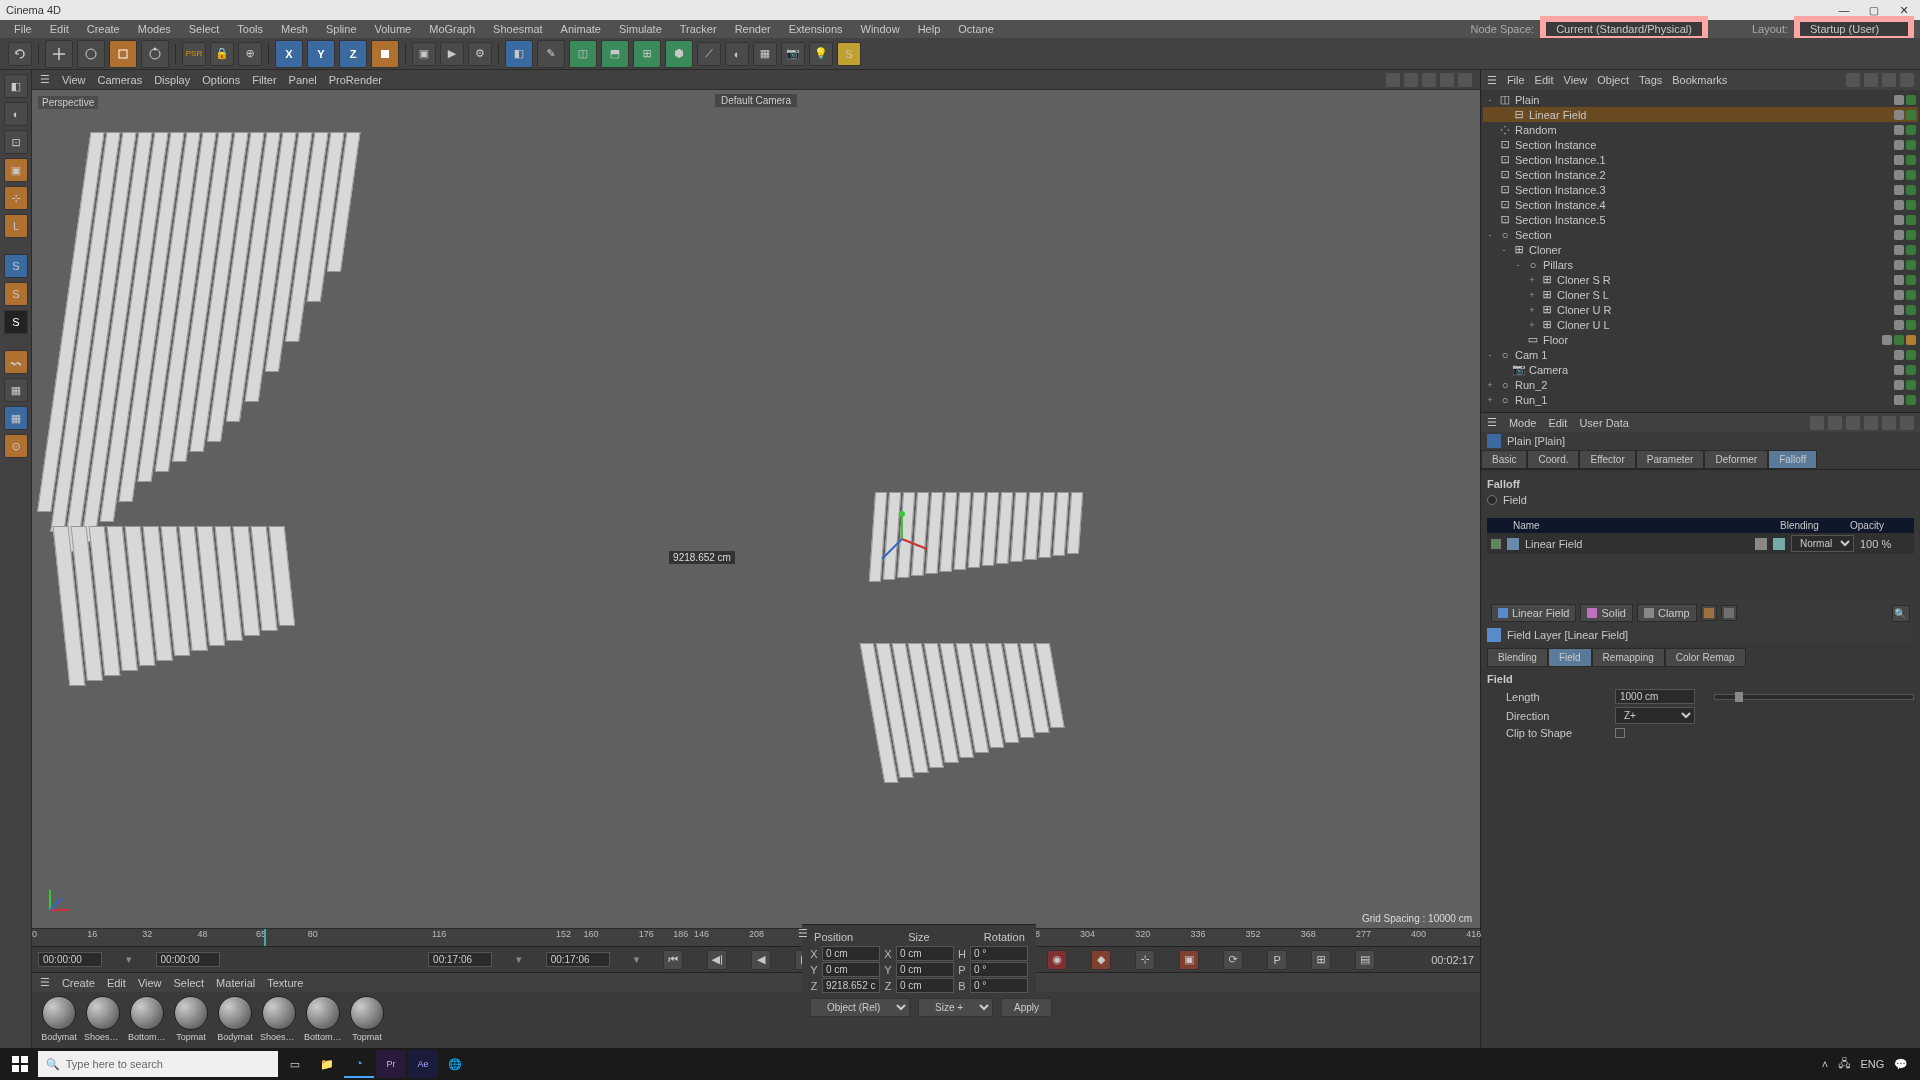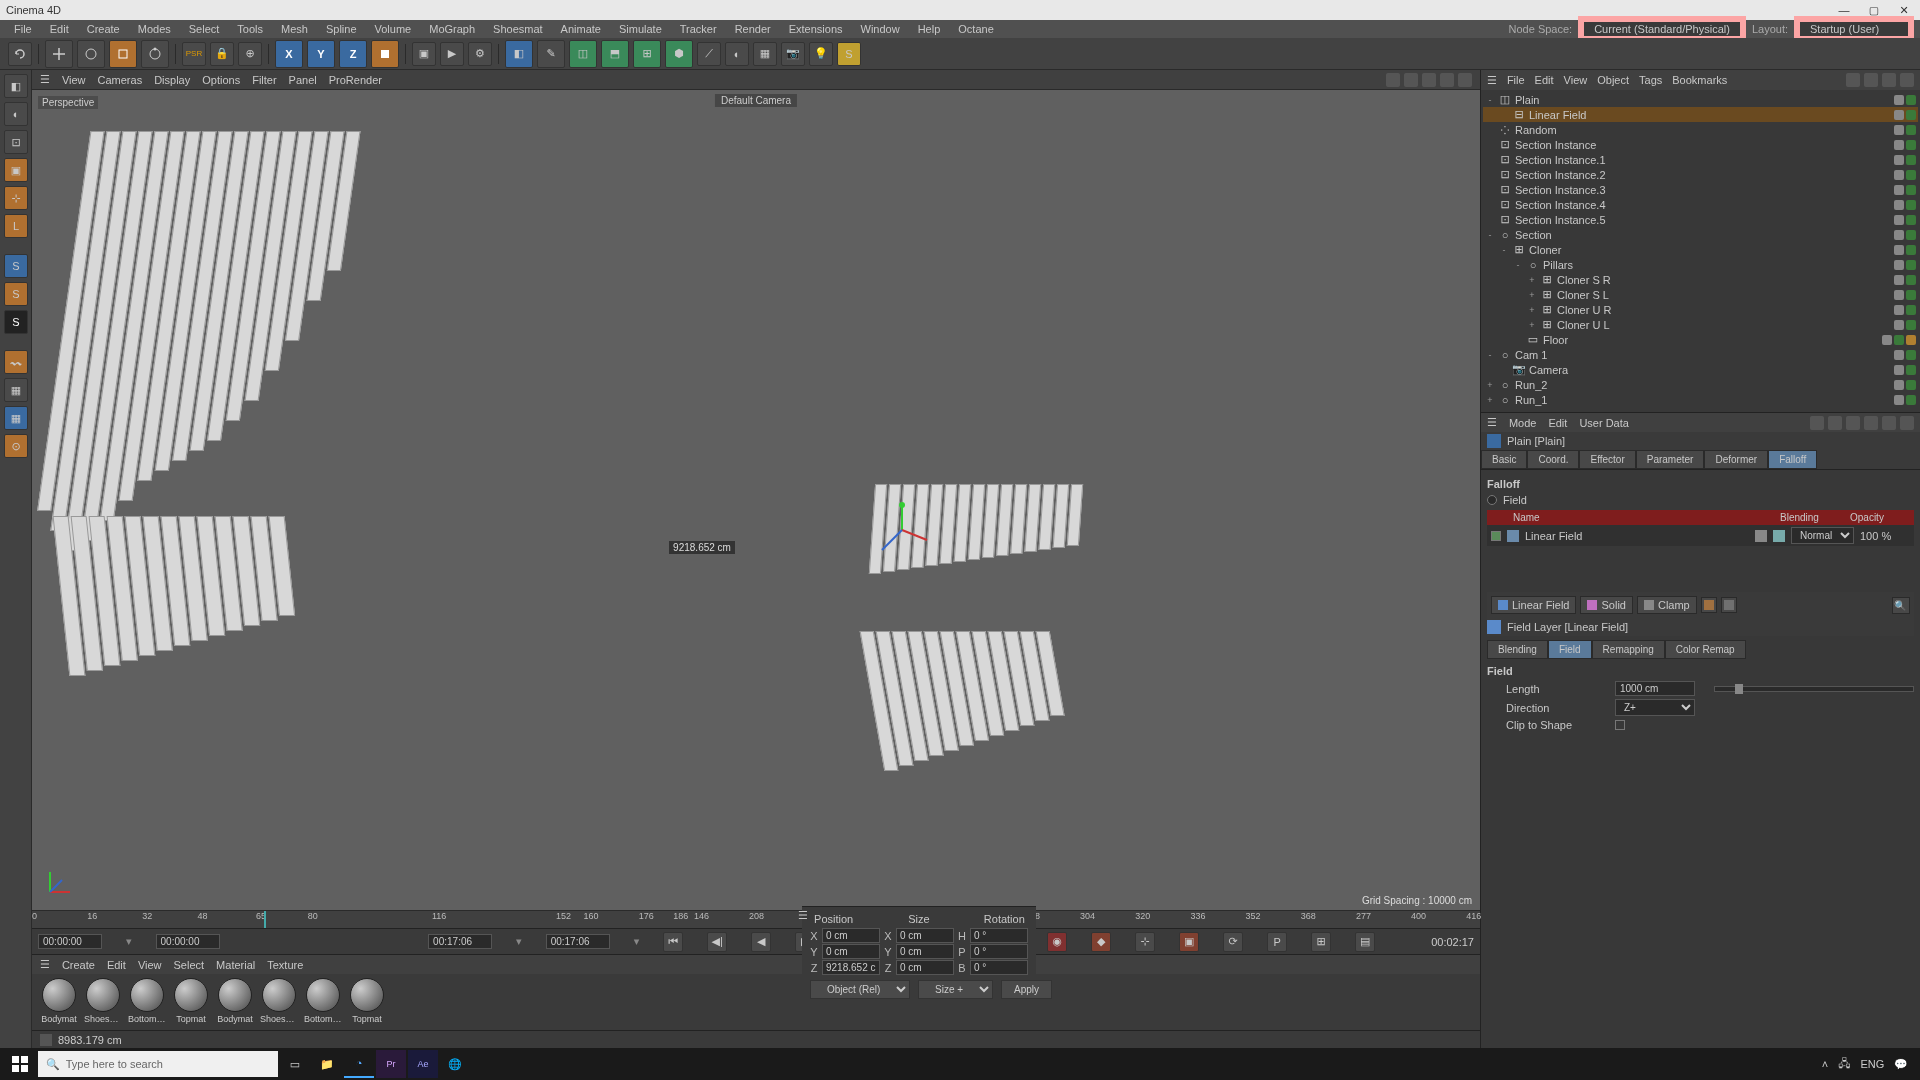--- a/index.html
+++ b/index.html
@@ -7,21 +7,21 @@
 
 
 .titlebar { height: 20px; background: #e8e8e8; display: flex; align-items: center; padding: 0 6px; color: #333; font-size: 10px; }
 .titlebar .wincontrols { margin-left: auto; display: flex; gap: 10px; }
 .titlebar .wincontrols span { width: 20px; text-align: center; cursor: default; }
 
 
 .menubar { height: 18px; background: #505050; display: flex; align-items: center; padding: 0 6px; gap: 2px; }
 .menubar .menuitem { padding: 2px 8px; cursor: pointer; }
 .menubar .right { margin-left: auto; display: flex; align-items: center; gap: 6px; }
-.menubar .label { color: #aaa; }
+.menubar .label { color: #aaa; margin-left: 38px; }
 .menubar .dropdown { background: #3a3a3a; border: 6px solid #fca5a5; padding: 1px 10px; min-width: 120px; }
 
 
 .toolbar { height: 32px; background: #424242; display: flex; align-items: center; padding: 0 8px; gap: 4px; border-bottom: 1px solid #2a2a2a; }
 .tool-btn { width: 24px; height: 24px; background: #4a4a4a; border: 1px solid #333; display: flex; align-items: center; justify-content: center; border-radius: 2px; cursor: pointer; }
 .tool-btn.wide { width: 28px; height: 28px; }
 .tool-btn.orange { background: #b07030; }
 .tool-btn.blue { background: #3a6aa0; }
 .tool-btn.green { background: #3a8a5a; }
 .tool-btn.yellow { background: #c0a030; }
@@ -107,21 +107,21 @@
 .attr-menubar .attr-right { margin-left:auto; display:flex; gap:4px; }
 .attr-menubar .ai { width:14px; height:14px; background:#555; border-radius:2px; }
 .attr-header { height:18px; background:#3a3a3a; display:flex; align-items:center; padding:0 6px; gap:6px; }
 .attr-tabs { display:flex; background:#3a3a3a; border-bottom:1px solid #222; }
 .attr-tab { padding:3px 10px; background:#484848; border:1px solid #2a2a2a; font-size:10px; cursor:pointer; }
 .attr-tab.active { background:#5a7a9a; }
 .attr-body { flex:1; background:#383838; padding:6px; overflow:auto; font-size:11px; }
 .attr-section-title { font-weight:bold; margin:2px 0 4px 0; }
 .field-row { display:flex; align-items:center; gap:6px; margin:2px 0; }
 .field-row .radio { width:10px; height:10px; border-radius:50%; border:1px solid #777; background:#2a2a2a; }
-.field-list-header { display:flex; background:#7f1d1d; padding:2px 4px; margin-top:4px; }
+.field-list-header { display:flex; background:#0f172a; padding:2px 4px; margin-top:12px; }
 .field-list-header span { font-size:10px; }
 .field-list-row { display:flex; align-items:center; background:#303030; padding:2px 4px; gap:6px; }
 .field-list-row .chk { width:10px; height:10px; border:1px solid #777; background:#5a8a5a; }
 .field-list-row .mini-icon { width:12px; height:12px; background:#6a8aaa; }
 .blend-select { background:#2a2a2a; border:1px solid #555; padding:1px 4px; color:#ccc; font-size:10px; }
 
 .field-buttons { display:flex; gap:4px; margin-top:6px; background:#3a3a3a; padding:4px; align-items:center; }
 .fb { display:flex; align-items:center; gap:4px; background:#484848; border:1px solid #2a2a2a; padding:2px 6px; font-size:10px; cursor:pointer; }
 .fb .swatch { width:10px; height:10px; }
 
@@ -517,24 +517,20 @@
             </div>
           </div>
         <div class="bottom-row">
           <select><option>Object (Rel)</option></select>
           <select><option>Size +</option></select>
           <button class="apply-btn">Apply</button>
         </div>
       </div>
     </div>
 
-    <div class="statusbar">
-      <div class="sb-icon"></div>
-      <span>8983.179 cm</span>
-    </div>
   </div>
 
   <div class="right-column">
 
     <div class="obj-menubar">
       <span>☰</span>
       <span class="menuitem">File</span>
       <span class="menuitem">Edit</span>
       <span class="menuitem">View</span>
       <span class="menuitem">Object</span>

